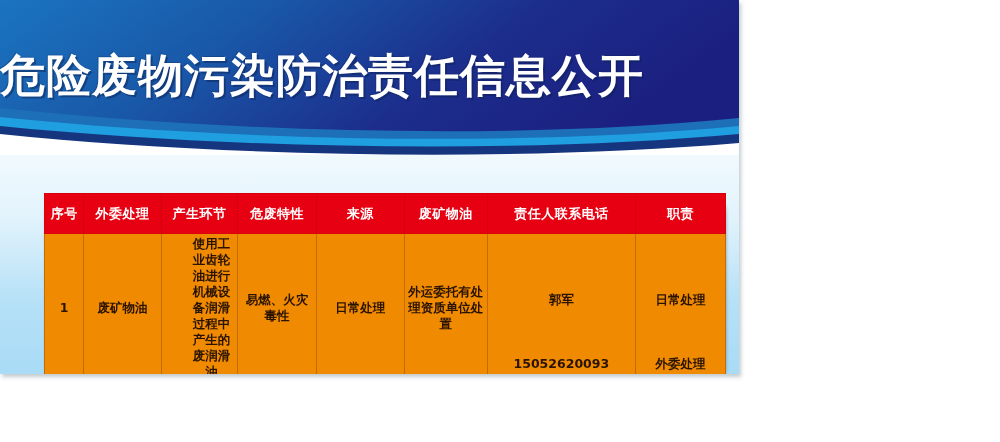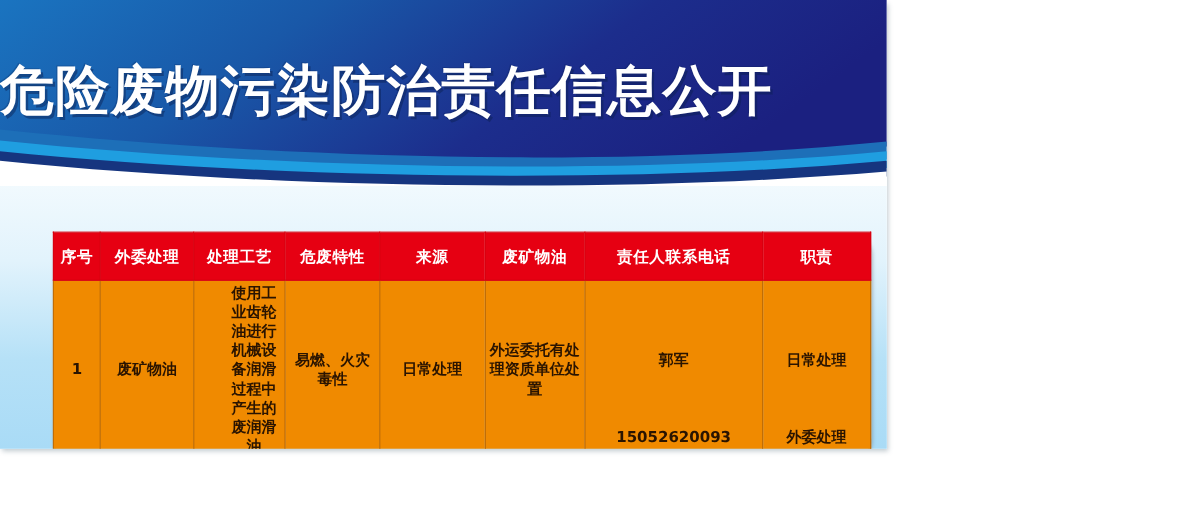--- a/index.html
+++ b/index.html
@@ -136,21 +136,21 @@
       <col style="width:70px">
       <col style="width:78px">
       <col style="width:74px">
       <col style="width:132px">
       <col style="width:80px">
     </colgroup>
     <thead>
       <tr>
         <th>序号</th>
         <th>外委处理</th>
-        <th>处理工艺</th>
+        <th>产生环节</th>
         <th>危废特性</th>
         <th>来源</th>
         <th>废矿物油</th>
         <th>责任人联系电话</th>
         <th>职责</th>
       </tr>
     </thead>
     <tbody>
       <tr>
         <td>1</td>

